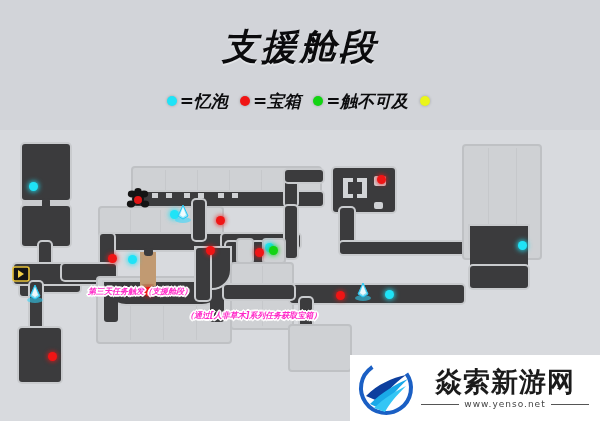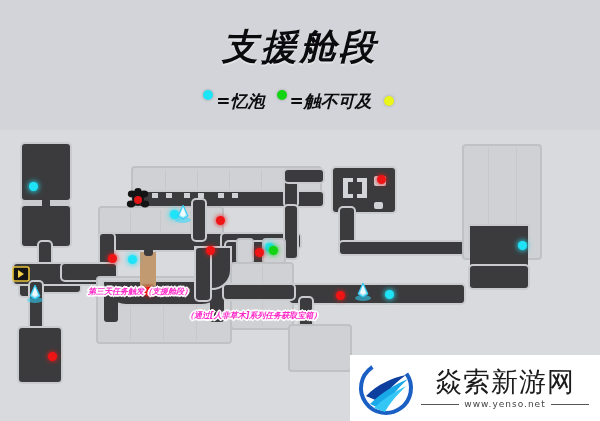--- a/index.html
+++ b/index.html
@@ -13,21 +13,21 @@
   
   .header{position:absolute;left:0;top:0;width:600px;height:130px;background:#d2d4d9;}
   .title{
     position:absolute;left:0;top:24px;width:600px;text-align:center;
     font-size:36px;font-weight:bold;font-style:italic;color:#0b0b0d;
     letter-spacing:3px;line-height:46px;
     text-shadow:0 2px 0 rgba(255,255,255,.35);
   }
   .legend{position:absolute;left:0;top:86px;width:600px;height:30px;
           display:flex;align-items:center;justify-content:center;}
-  .legend-item{display:flex;align-items:flex-start;margin:0 6px;}
+  .legend-item{display:flex;align-items:center;margin:0 6px;}
   .legend-dot{width:10px;height:10px;border-radius:50%;margin-right:3px;
               box-shadow:0 0 3px rgba(0,0,0,.25);}
   .legend-text{font-size:17px;font-weight:bold;font-style:italic;color:#0c0c0e;
                letter-spacing:0px;white-space:nowrap;}
 
   
   .map{position:absolute;left:0;top:130px;width:600px;height:291px;
        background:#d8dade;overflow:hidden;}
   
   .floor{position:absolute;background:#3b3b3d;border-radius:3px;
@@ -61,39 +61,43 @@
           1px 0 0 #fff,-1px 0 0 #fff,0 1px 0 #fff,0 -1px 0 #fff,
           1px 1px 0 #fff,-1px -1px 0 #fff,1px -1px 0 #fff,-1px 1px 0 #fff,
           2px 0 0 #fff,-2px 0 0 #fff,0 2px 0 #fff,0 -2px 0 #fff;}
 
   
   .wm{position:absolute;left:350px;top:355px;width:250px;height:66px;
       background:#ffffff;z-index:60;display:flex;align-items:center;}
   .wm-logo{width:60px;height:60px;flex:0 0 60px;position:relative;margin-left:6px;}
   .wm-right{flex:1;display:flex;flex-direction:column;align-items:center;
             justify-content:center;padding-right:6px;}
-  .wm-cn{font-size:27px;font-weight:normal;color:#1b1b1b;letter-spacing:1px;
+  .wm-cn{font-size:27px;font-weight:bold;color:#1b1b1b;letter-spacing:1px;
          line-height:30px;}
   .wm-url{display:flex;align-items:center;width:100%;justify-content:center;
           margin-top:2px;}
   .wm-url .bar{height:1px;background:#555;flex:1;margin:0 5px;}
   .wm-url .txt{font-size:9px;color:#444;letter-spacing:1px;white-space:nowrap;}
 </style>
 </head>
 <body>
 
 <div id="root">
 
   <div class="header">
     <div class="title">支援舱段</div>
 
     <div class="legend">
       <div class="legend-item">
         <span class="legend-dot" style="background:#1fe3f7"></span>
         <span class="legend-text">=忆泡</span>
+      </div>
+      <div class="legend-item">
+        <span class="legend-dot" style="background:#f01515"></span>
+        <span class="legend-text">=宝箱</span>
       </div>
       <div class="legend-item">
         <span class="legend-dot" style="background:#13d413"></span>
         <span class="legend-text">=触不可及</span>
       </div>
       <div class="legend-item">
         <span class="legend-dot" style="background:#eaf51a"></span>
       </div>
     </div>
   </div>

